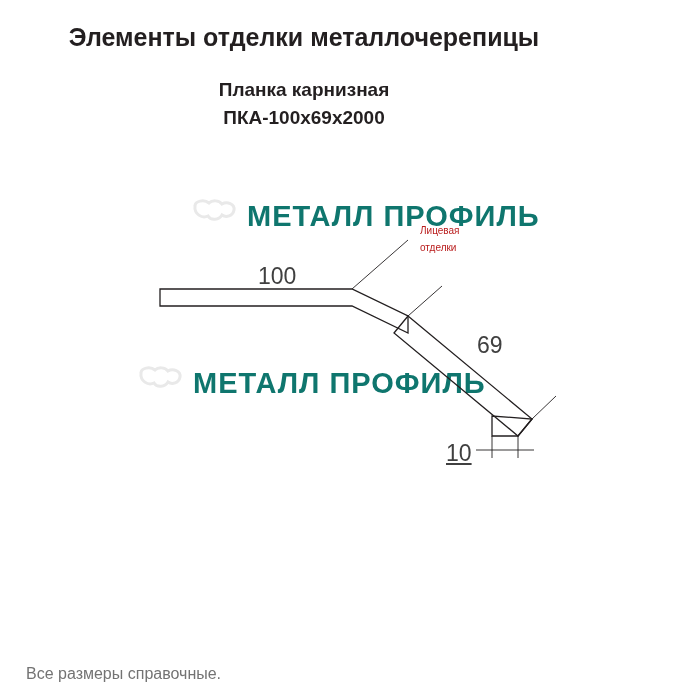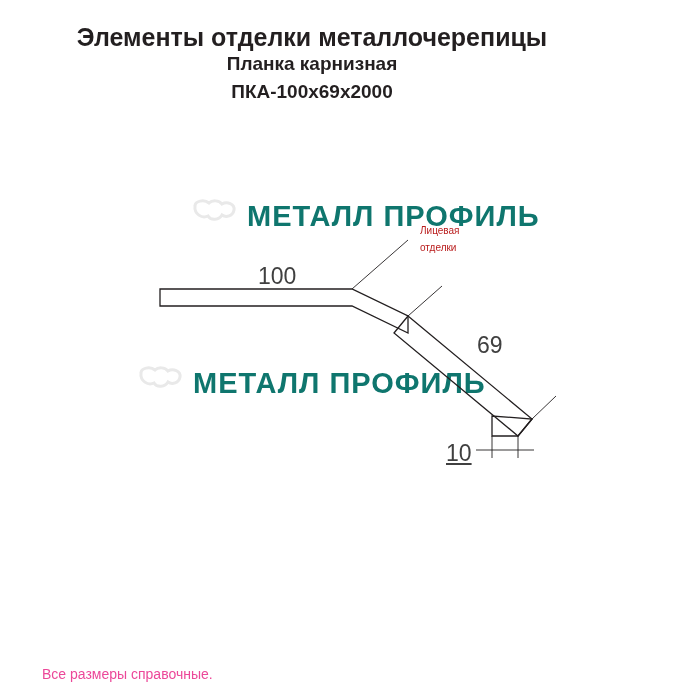--- a/index.html
+++ b/index.html
@@ -15,32 +15,33 @@
     overflow: hidden;
     position: relative;
   }
   .page {
     position: absolute;
     inset: 0;
   }
   .title-block {
     position: absolute;
     top: 22px;
-    left: 8px;
+    left: 0;
     width: 608px;
     text-align: center;
   }
   .main-title {
     font-size: 25px;
     font-weight: bold;
     color: #231f20;
     letter-spacing: 0px;
     line-height: 30px;
   }
   .sub-title {
+    margin-top: 26px;
     font-size: 19px;
     font-weight: bold;
     color: #231f20;
     line-height: 24px;
   }
   .code-title {
     margin-top: 4px;
     font-size: 19px;
     font-weight: bold;
     color: #231f20;
@@ -108,25 +109,25 @@
   .face-label {
     position: absolute;
     top: 72px;
     left: 420px;
     font-size: 10px;
     line-height: 17px;
     color: #b91c1c;
   }
   .footer {
     position: absolute;
-    left: 42px;
+    left: 26px;
     bottom: 16px;
-    font-size: 14px;
+    font-size: 16px;
     line-height: 20px;
-    color: #ec4899;
+    color: #737373;
   }
 </style>
 </head>
 <body>
 
 <div class="page">
 
   <div class="title-block">
     <div class="main-title">Элементы отделки металлочерепицы</div>
     <div class="sub-title">Планка карнизная</div>

